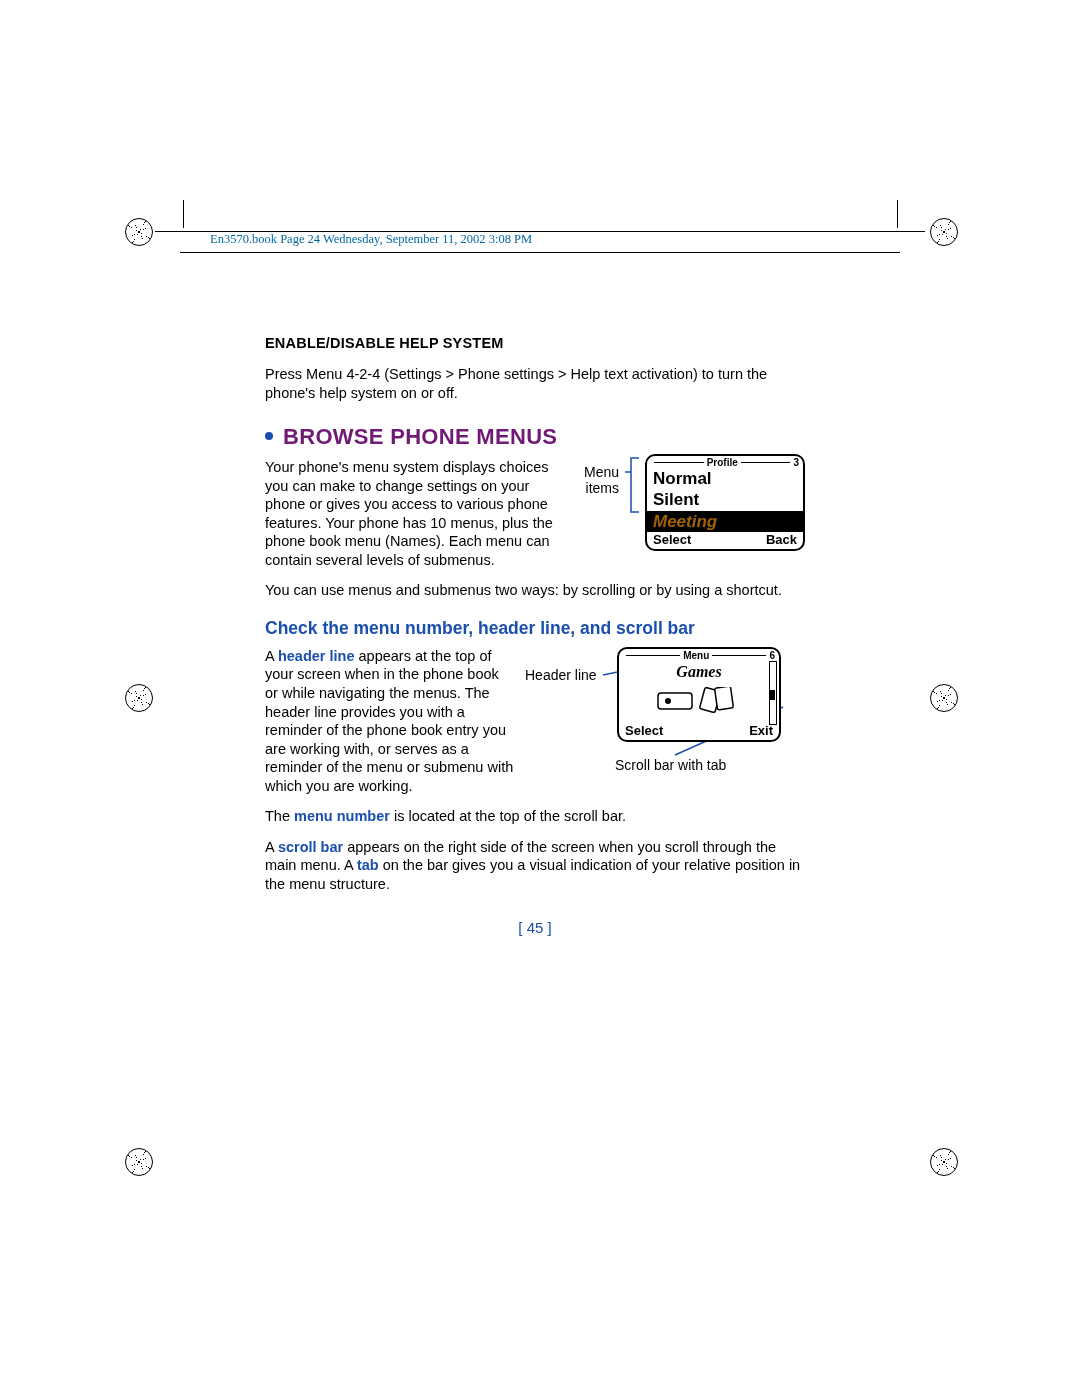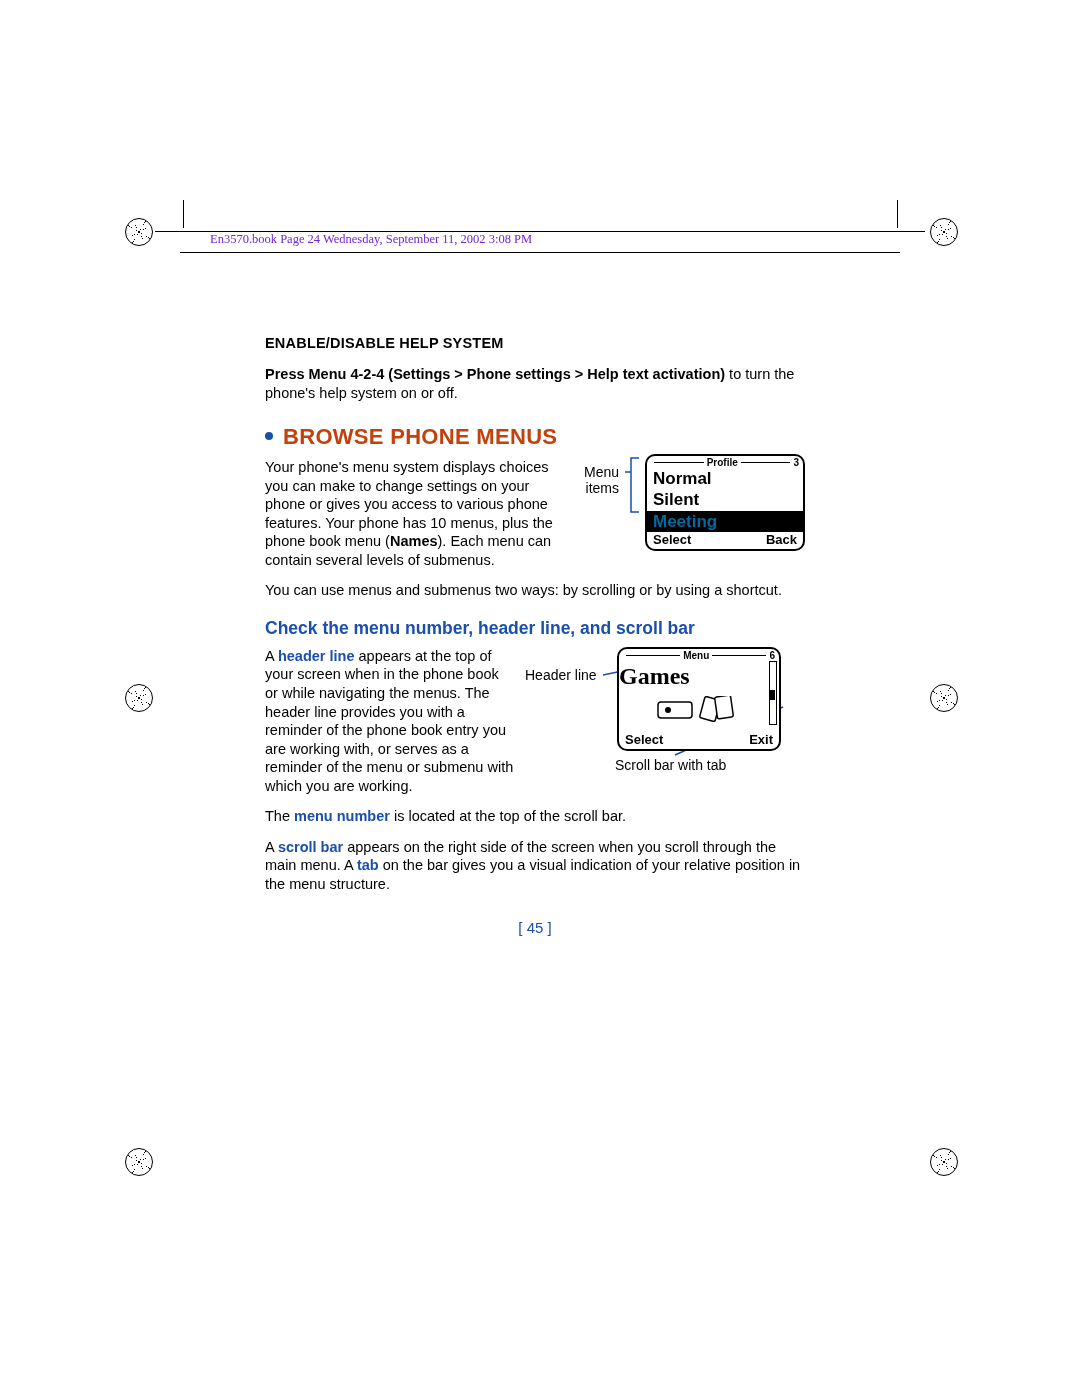--- a/index.html
+++ b/index.html
@@ -17,21 +17,21 @@
     left: 265px;
     top: 335px;
     width: 540px;
   }
   .book-header {
     position: absolute;
     left: 210px;
     top: 232px;
     font-size: 12.5px;
     font-family: "Times New Roman", Times, serif;
-    color: #6d28d9;
+    color: #0369a1;
   }
   
   .rosette {
     position: absolute;
     width: 26px;
     height: 26px;
     border: 1px solid #000;
     border-radius: 50%;
     background:
       radial-gradient(circle, #000 1px, transparent 1px) center/100% 100%,
@@ -49,28 +49,28 @@
     font-size: 14.5px;
     font-weight: bold;
     letter-spacing: 0.2px;
     margin-bottom: 14px;
   }
   .body {
     font-size: 14.5px;
     line-height: 1.28;
   }
   .body p { margin: 0 0 12px 0; }
-  .body .bold { font-weight: bold; }
+  .body .bold { font-weight: normal; }
   .h-blue {
     color: #1a4fae;
     font-weight: bold;
   }
   .section-title {
     font-size: 22px;
-    color: #c2410c;
+    color: #701a75;
     font-weight: bold;
     margin: 22px 0 8px 0;
     letter-spacing: 0.3px;
   }
   .bullet-dot {
     display: inline-block;
     width: 8px; height: 8px;
     background: #1a4fae;
     border-radius: 50%;
     vertical-align: middle;
@@ -113,34 +113,36 @@
   }
   .screen .hdrrow .line { flex:1; height:1px; background:#000; margin:0 3px; }
   .screen .items .it {
     font-size: 17px;
     font-weight: bold;
     padding: 0 6px;
     line-height: 1.25;
   }
   .screen .items .it.sel {
     background: #000;
-    color: #0369a1;
+    color: #a16207;
+    font-style: italic;
   }
   .screen .softrow {
     display: flex;
     justify-content: space-between;
     font-size: 13px;
     font-weight: bold;
     padding: 0 6px 2px 6px;
   }
   
   .screen2 { width: 160px; }
   .screen2 .title {
-    text-align: left;
-    font-size: 24px;
+    text-align: center;
+    font-size: 16px;
+    font-style: italic;
     font-weight: bold;
     font-family: Georgia, 'Times New Roman', serif;
     padding: 2px 0 4px 0;
   }
   .screen2 .iconrow {
     text-align: center;
     padding: 2px 0 6px 0;
   }
   .screen2 .scrolltrack {
     position: absolute;

